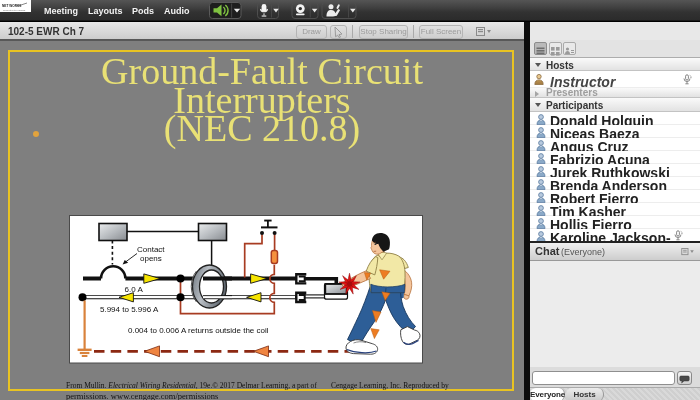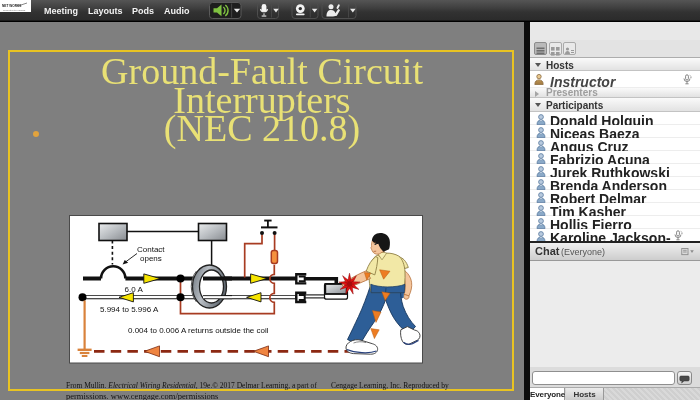--- a/index.html
+++ b/index.html
@@ -54,21 +54,21 @@
   
   #chatpod { left:0; top:221px; width:170px; height:157px; }
   #chatmsg { left:0; top:18px; width:170px; height:106px; background:#ececec; }
   #chatinputrow { left:0; top:124px; width:170px; height:20px; background:#dcdcdc; }
   #chatinput { position:absolute; left:2px; top:3.5px; width:143px; height:14px; background:#fff;
     border:1px solid #8f8f8f; border-radius:3px; }
   #chatbtn { position:absolute; left:147px; top:3.5px; width:15px; height:14px;
     background:linear-gradient(#f5f5f5,#cfcfcf); border:1px solid #8a8a8a; border-radius:3px; }
   #tabs { left:0; top:144px; width:170px; height:13px;
     background:repeating-linear-gradient(45deg, #d9d9d9 0 2px, #cfcfcf 2px 4px); border-top:1px solid #aaa; }
-  .tab { position:absolute; top:0; height:13px; font-size:9px; line-height:13px; font-weight:bold; text-align:center; }
+  .tab { position:absolute; top:0; height:13px; font-size:9px; line-height:13px; font-weight:bold; text-align:center;border-radius:6px; }
 </style>
 </head>
 <body>
 
 <div id="menubar" class="abs"></div>
 <div id="logo" class="abs"><svg width="31" height="12" viewBox="0 0 31 12">
       <text x="2" y="5" font-size="3.2" font-weight="bold" fill="#222" font-family="Liberation Sans, sans-serif">NET WORKS</text>
       <line x1="18" y1="4" x2="27" y2="1" stroke="#555" stroke-width="0.7"></line>
       <text x="3" y="8.6" font-size="2.2" fill="#666" font-family="Liberation Sans, sans-serif">Connected to Learning</text>
     </svg></div>
@@ -109,20 +109,37 @@
       <circle cx="9" cy="5.8" r="2.5"></circle>
       <path d="M4.5 15.5 c0-4.8 1.8-6.6 4.6-6.6 c2.8 0 3.8 1.4 4.3 3.3 l2.8-4.3 l1.9 1.1 l-3.3 5.7 l-3.8 0.8 z"></path>
       <rect x="15.2" y="3.2" width="1.9" height="4.8" rx="0.9" transform="rotate(28 16.1 5.6)"></rect>
     </g>
     <rect x="26" y="2.5" width="0.8" height="14" fill="#4c4c4c"></rect>
     <polygon points="28,7.8 33.6,7.8 30.8,11.4" fill="#e8e8e8"></polygon>
   </g>
 </svg>
 
 <div id="sharepod" class="abs">
+  <div id="sharetitle" class="abs">
+    <span class="t">102-5 EWR Ch 7</span>
+    <div class="sbtn" style="left:296px;width:31px;line-height:12px;">Draw</div>
+    <div class="sbtn" style="left:330px;width:17px;"><svg width="15" height="12" viewBox="0 0 15 12">
+          <path d="M4 1 L11 8 L8 8.6 L9.5 11 L8 11.6 L6.6 9.2 L4.6 10.8 Z" fill="none" stroke="#9b9b9b" stroke-width="1"></path>
+        </svg></div>
+    <div class="sep" style="left:352px;"></div>
+    <div class="sbtn" style="left:359px;width:49px;line-height:12px;">Stop Sharing</div>
+    <div class="sep" style="left:413px;"></div>
+    <div class="sbtn" style="left:419px;width:44px;line-height:12px;">Full Screen</div>
+    <svg style="position:absolute;left:476px;top:5px;" width="16" height="9" viewBox="0 0 16 9">
+        <rect x="0.5" y="0.5" width="8" height="8" fill="none" stroke="#8a8a8a"></rect>
+        <rect x="2" y="2" width="5" height="1.2" fill="#8a8a8a"></rect>
+        <rect x="2" y="4" width="5" height="1.2" fill="#8a8a8a"></rect>
+        <polygon points="11,3 15,3 13,6" fill="#8a8a8a"></polygon>
+      </svg>
+  </div>
   <div id="slide" class="abs">
     <div id="yborder" class="abs"></div>
     <div id="stitle" class="abs">Ground-Fault Circuit Interrupters<br>(NEC 210.8)</div>
     <div id="bullet" class="abs"></div>
     <svg id="diagram" class="abs" style="left:69px;top:172px;" width="354" height="149" viewBox="69 215 354 149">
       <defs>
         <linearGradient id="gbox" x1="0" y1="0" x2="1" y2="1">
           <stop offset="0" stop-color="#e9ebec"></stop>
             <stop offset="0.5" stop-color="#b9bdc1"></stop>
             <stop offset="1" stop-color="#878b90"></stop>
@@ -370,21 +387,21 @@
     <div class="row" style="top:65px;">
         <svg class="picon" width="10" height="11" viewBox="0 0 10 11">
           <use href="#pp"></use>
         </svg>
         <span class="nm">Brenda Anderson</span>
       </div>
     <div class="row" style="top:78px;">
         <svg class="picon" width="10" height="11" viewBox="0 0 10 11">
           <use href="#pp"></use>
         </svg>
-        <span class="nm">Robert Delmar</span>
+        <span class="nm">Robert Fierro</span>
       </div>
     <div class="row" style="top:91px;">
         <svg class="picon" width="10" height="11" viewBox="0 0 10 11">
           <use href="#pp"></use>
         </svg>
         <span class="nm">Tim Kasher</span>
       </div>
     <div class="row" style="top:104px;">
         <svg class="picon" width="10" height="11" viewBox="0 0 10 11">
           <use href="#pp"></use>

